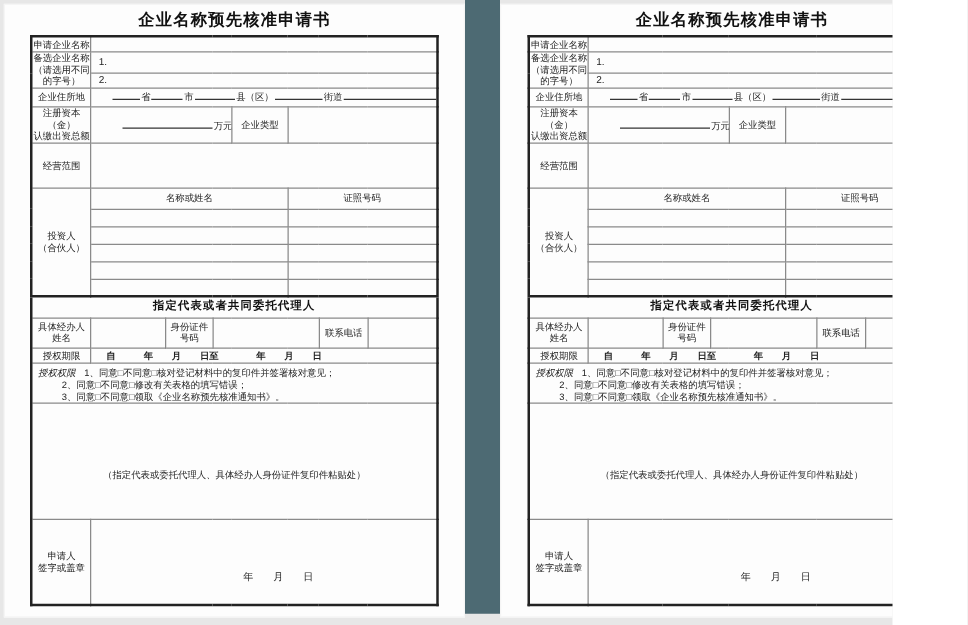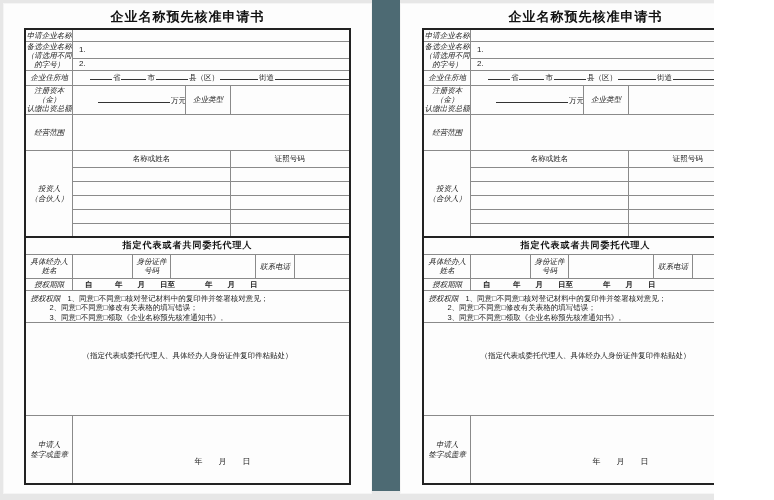--- a/index.html
+++ b/index.html
@@ -16,21 +16,21 @@
     letter-spacing:1px;
   }
   table.form-table{
     border-collapse:collapse;table-layout:fixed;width:324px;margin:0 auto;
     border:2px solid #222;
   }
   td{
     border:1px solid #8a8a8a;padding:0;font-size:7.5px;color:#222;
     line-height:1.25;overflow:hidden;
   }
-  td.lbl{text-align:center;vertical-align:middle;font-style:italic;}
+  td.lbl{text-align:center;vertical-align:middle;}
   td.blank{background:transparent;}
   .r-applied{height:12px}.r-alt1{height:17px}.r-alt2{height:11px}
   .r-addr{height:15px}.r-cap{height:25px}.r-scope{height:36px}
   .r-invhdr{height:17px}.r-inv{height:14px}.r-section{height:17px}
   .r-handler{height:24px}.r-period{height:12px}.r-auth{height:27px}
   .r-paste{height:93px}.r-sign{height:69px}
 
   td.opt{padding-left:6px;vertical-align:middle;font-size:8px;}
   td.addr{padding-left:16px;vertical-align:middle;white-space:nowrap;}
   .uline{display:inline-block;border-bottom:1px solid #333;height:7px;vertical-align:baseline;margin:0 1px;}
@@ -40,21 +40,21 @@
   td.section{
     text-align:center;vertical-align:middle;font-weight:bold;font-size:9px;
     font-family:"DejaVu Serif","Liberation Serif",serif;letter-spacing:1px;
     border-top:2px solid #222;color:#111;
   }
   td.period{padding-left:12px;vertical-align:middle;font-weight:bold;}
   td.auth{vertical-align:top;padding:3px 4px 0 4px;}
   .auth-line1 .auth-lbl{margin-right:7px;font-style:italic;}
   .auth-ind{margin-left:19px;}
   td.paste{vertical-align:top;text-align:center;}
-  td.paste .paste-note{margin-top:28px;}
+  td.paste .paste-note{margin-top:52px;}
   td.signcell{position:relative;}
   .datetext{position:absolute;right:98px;bottom:16px;font-size:8px;}
 </style>
 </head>
 <body>
 
 <div class="canvas" style="background: rgb(231, 231, 231);">
 
   <div class="page page-left" style="background: rgb(253, 253, 253);">
     <div class="page-title">企业名称预先核准申请书</div>

